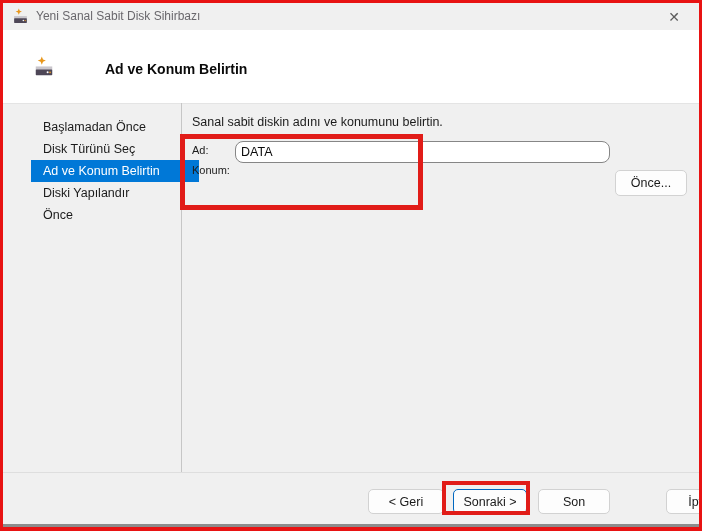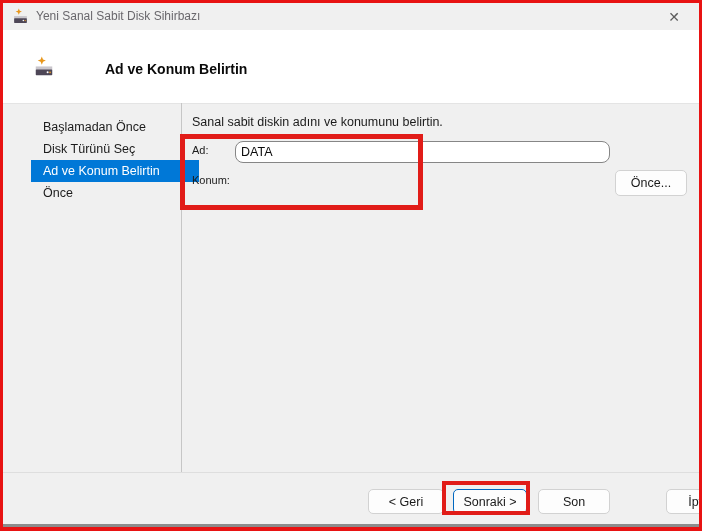--- a/index.html
+++ b/index.html
@@ -34,21 +34,21 @@
 
   .sidebar { position:absolute; left:0; top:113px; width:178px; }
   .side-item { height:22px; line-height:22px; padding-left:12px; font-size:12.5px; color:#1b1b1b;
                width:168px; white-space:nowrap; cursor:default;margin-left:28px; }
   .side-item.selected { background:#0078d7; color:#ffffff; }
 
   .instruction { position:absolute; left:189px; top:112px; font-size:12.5px; color:#1b1b1b;text-align:right; }
 
   .field-label { position:absolute; font-size:11px; color:#1b1b1b; }
   .lbl-name { left:189px; top:141px; }
-  .lbl-loc  { left:189px; top:171px; }
+  .lbl-loc  { left:189px; top:161px; }
 
   .txt-input { position:absolute; left:232px; width:375px; height:22px; background:#fff;
                border:1px solid #868686; border-radius:8px; font-size:12.5px; padding:1px 5px;
                color:#0a0a0a; font-family:"Liberation Sans","DejaVu Sans",sans-serif; outline:none; }
   .in-name { top:138px; }
   .in-loc  { top:168px; }
 
   .btn { background:#fdfdfd; border:1px solid #d2d2d2; border-radius:5px; font-size:12.5px;
          color:#1a1a1a; font-family:"Liberation Sans","DejaVu Sans",sans-serif; cursor:default; }
   .browse-btn { position:absolute; left:612px; top:167px; width:72px; height:26px; }
@@ -96,20 +96,21 @@
       <div class="hdr-title">Ad ve Konum Belirtin</div>
     </div>
 
     <div class="body"></div>
     <div class="vdivider"></div>
 
     <div class="sidebar">
       <div class="side-item">Başlamadan Önce</div>
       <div class="side-item">Disk Türünü Seç</div>
       <div class="side-item selected">Ad ve Konum Belirtin</div>
+      <div class="side-item">Diski Yapılandır</div>
       <div class="side-item">Önce</div>
     </div>
 
     <div class="instruction">Sanal sabit diskin adını ve konumunu belirtin.</div>
 
     <div class="field-label lbl-name">Ad:</div>
     <input class="txt-input in-name" type="text" value="DATA" style="">
 
     <div class="field-label lbl-loc">Konum:</div>
     <button class="btn browse-btn">Önce...</button>

